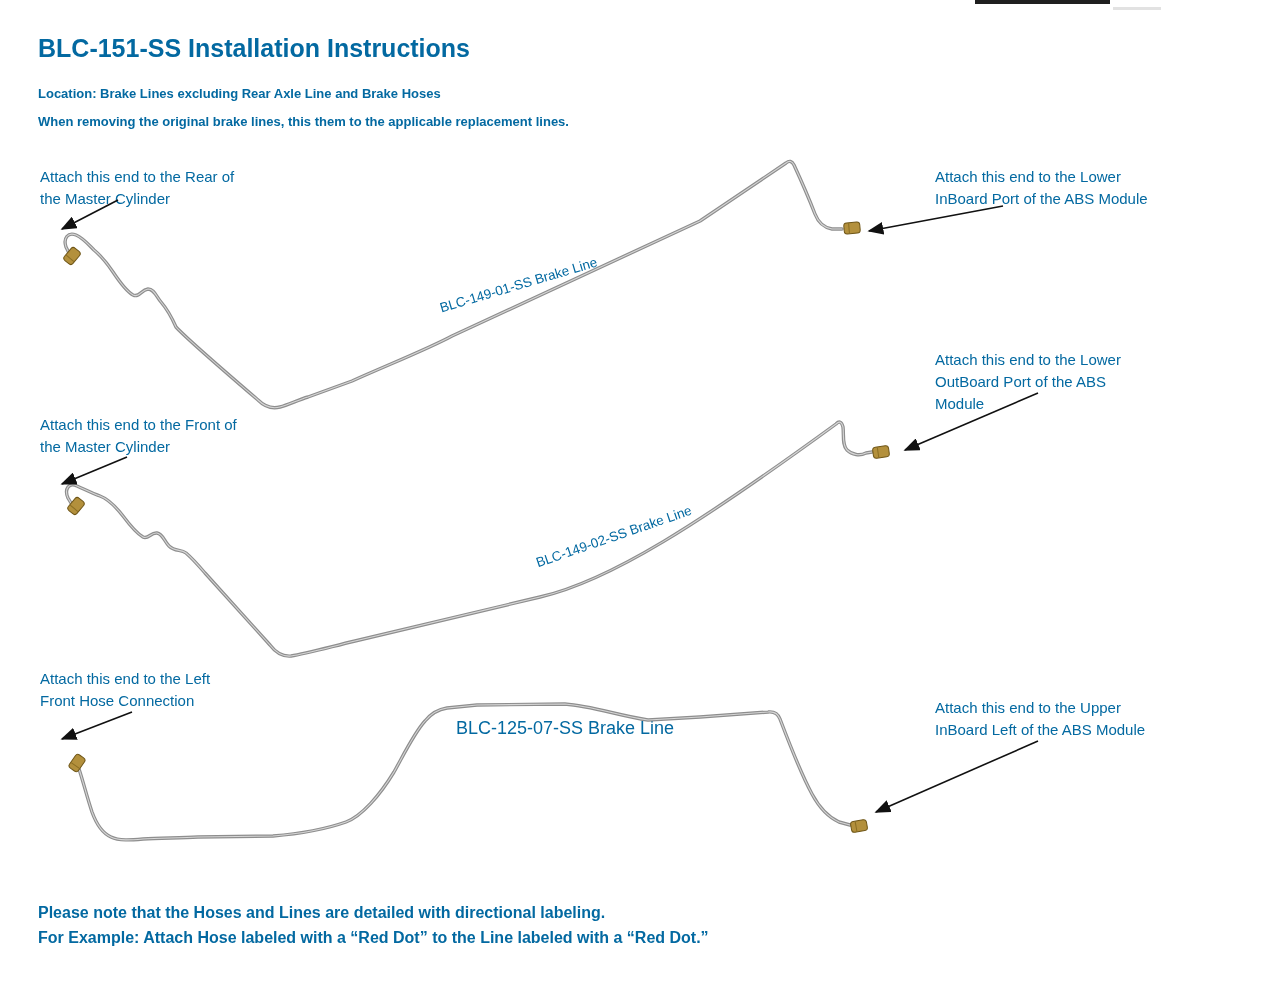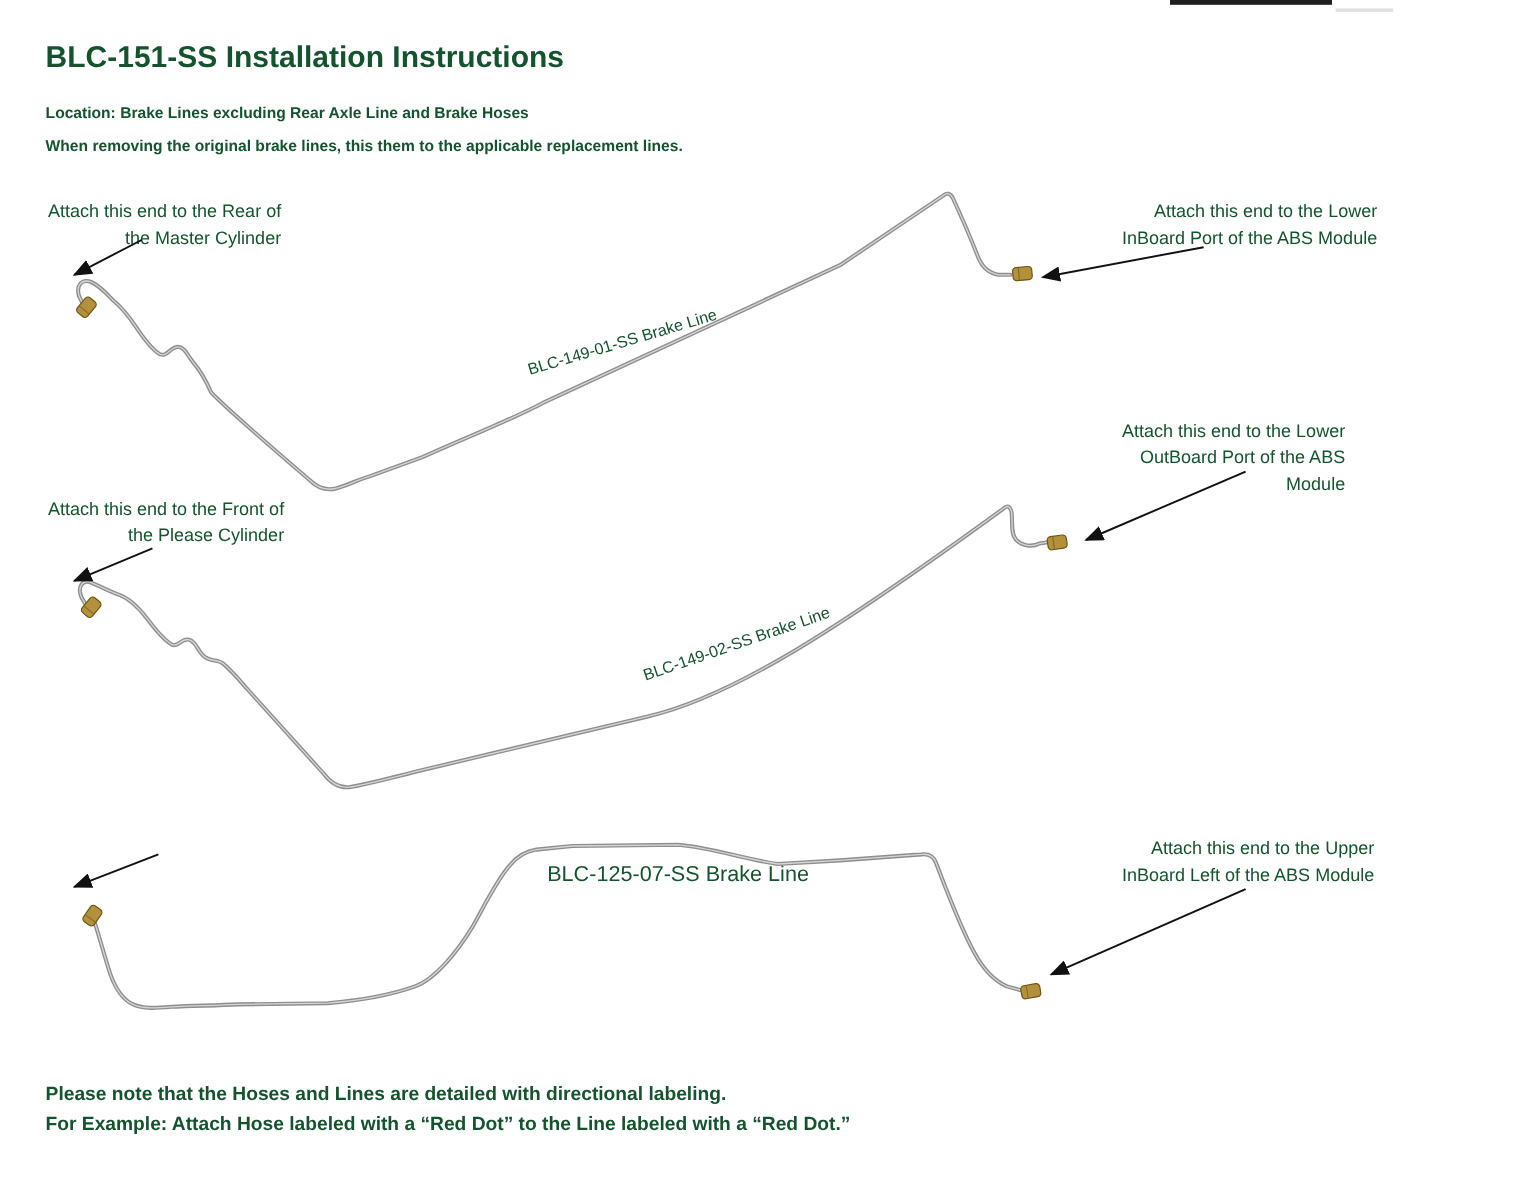--- a/index.html
+++ b/index.html
@@ -2,40 +2,39 @@
 <html><head>
 <meta charset="utf-8">
 <style>
   html, body { margin: 0; padding: 0; background: #ffffff; }
   #page {
     position: relative;
     width: 1280px;
     height: 989px;
     background: #ffffff;
     font-family: "Liberation Sans", sans-serif;
-    color: #14532d;
+    color: #0369a1;
     overflow: hidden;
   }
   .abs { position: absolute; }
   .title {
     left: 38px; top: 34px;
     font-size: 25px;
     font-weight: bold;
     letter-spacing: 0;
   }
   .subhead {
     left: 38px;
     font-size: 13px;
     font-weight: bold;
   }
   .callout {
     font-size: 15px;
     line-height: 22px;
     white-space: pre-line;
-    text-align: right;
   }
   .part-label {
     font-size: 13.5px;
     white-space: nowrap;
   }
   .part-label.rot1 { transform: rotate(-16.5deg); transform-origin: left top; }
   .part-label.rot2 { transform: rotate(-19deg);   transform-origin: left top; }
   .part-label.big  { font-size: 18px; }
   .footer-note {
     left: 38px;
@@ -58,24 +57,26 @@
 
   <div class="abs title">BLC-151-SS Installation Instructions</div>
   <div class="abs subhead" style="top:86px">Location: Brake Lines excluding Rear Axle Line and Brake Hoses</div>
   <div class="abs subhead" style="top:114px">When removing the original brake lines, this them to the applicable replacement lines.</div>
 
   <div class="abs callout" style="left:40px;  top:166px">Attach this end to the Rear of
 the Master Cylinder</div>
   <div class="abs callout" style="left:935px; top:166px">Attach this end to the Lower
 InBoard Port of the ABS Module</div>
   <div class="abs callout" style="left:40px;  top:414px">Attach this end to the Front of
-the Please Cylinder</div>
+the Master Cylinder</div>
   <div class="abs callout" style="left:935px; top:349px">Attach this end to the Lower
 OutBoard Port of the ABS
 Module</div>
+  <div class="abs callout" style="left:40px;  top:668px">Attach this end to the Left
+Front Hose Connection</div>
   <div class="abs callout" style="left:935px; top:697px">Attach this end to the Upper
 InBoard Left of the ABS Module</div>
 
   <div class="abs part-label rot1" style="left:438px; top:301px">BLC-149-01-SS Brake Line</div>
   <div class="abs part-label rot2" style="left:534px; top:556px">BLC-149-02-SS Brake Line</div>
   <div class="abs part-label big" style="left:456px; top:718px">BLC-125-07-SS Brake Line</div>
 
   <div class="abs footer-note" style="top:926px">For Example: Attach Hose labeled with a “Red Dot” to the Line labeled with a “Red Dot.”</div>
   <div class="abs footer-note" style="top:901px">Please note that the Hoses and Lines are detailed with directional labeling.</div>
 

